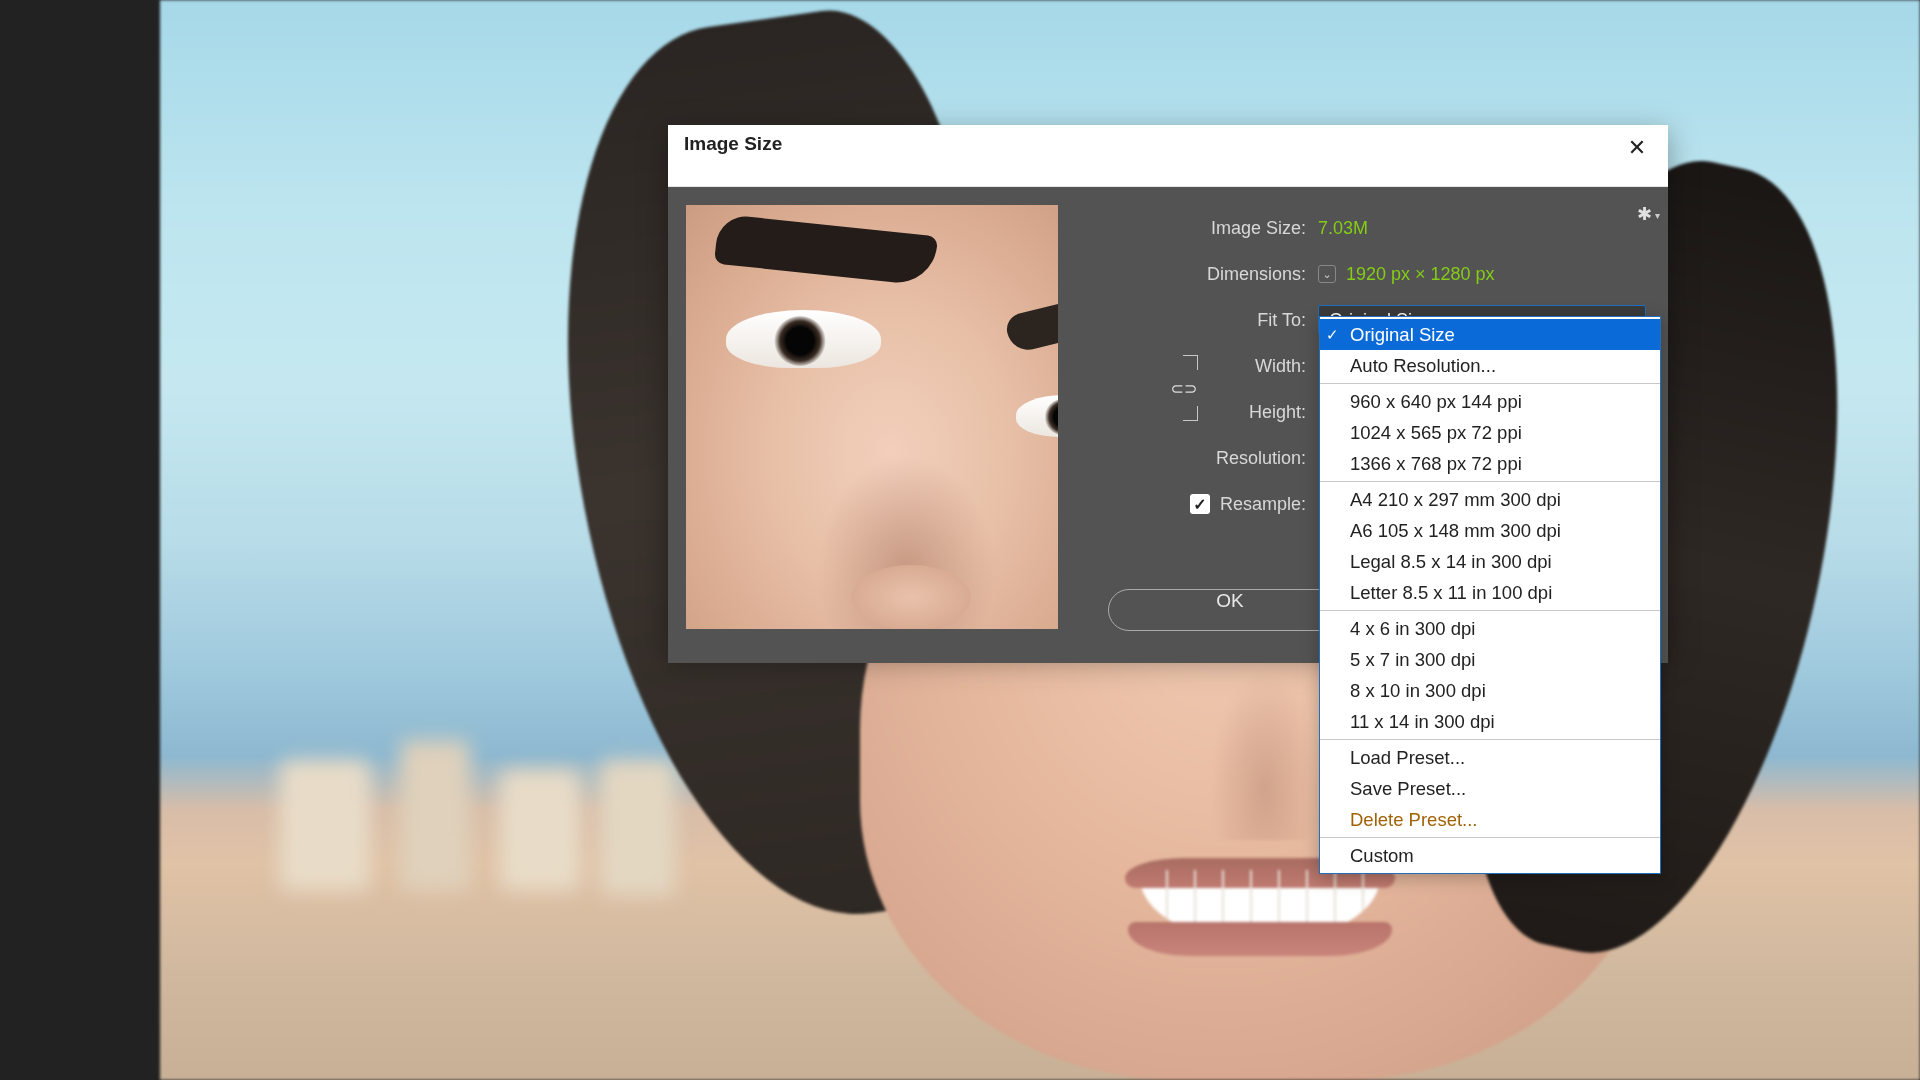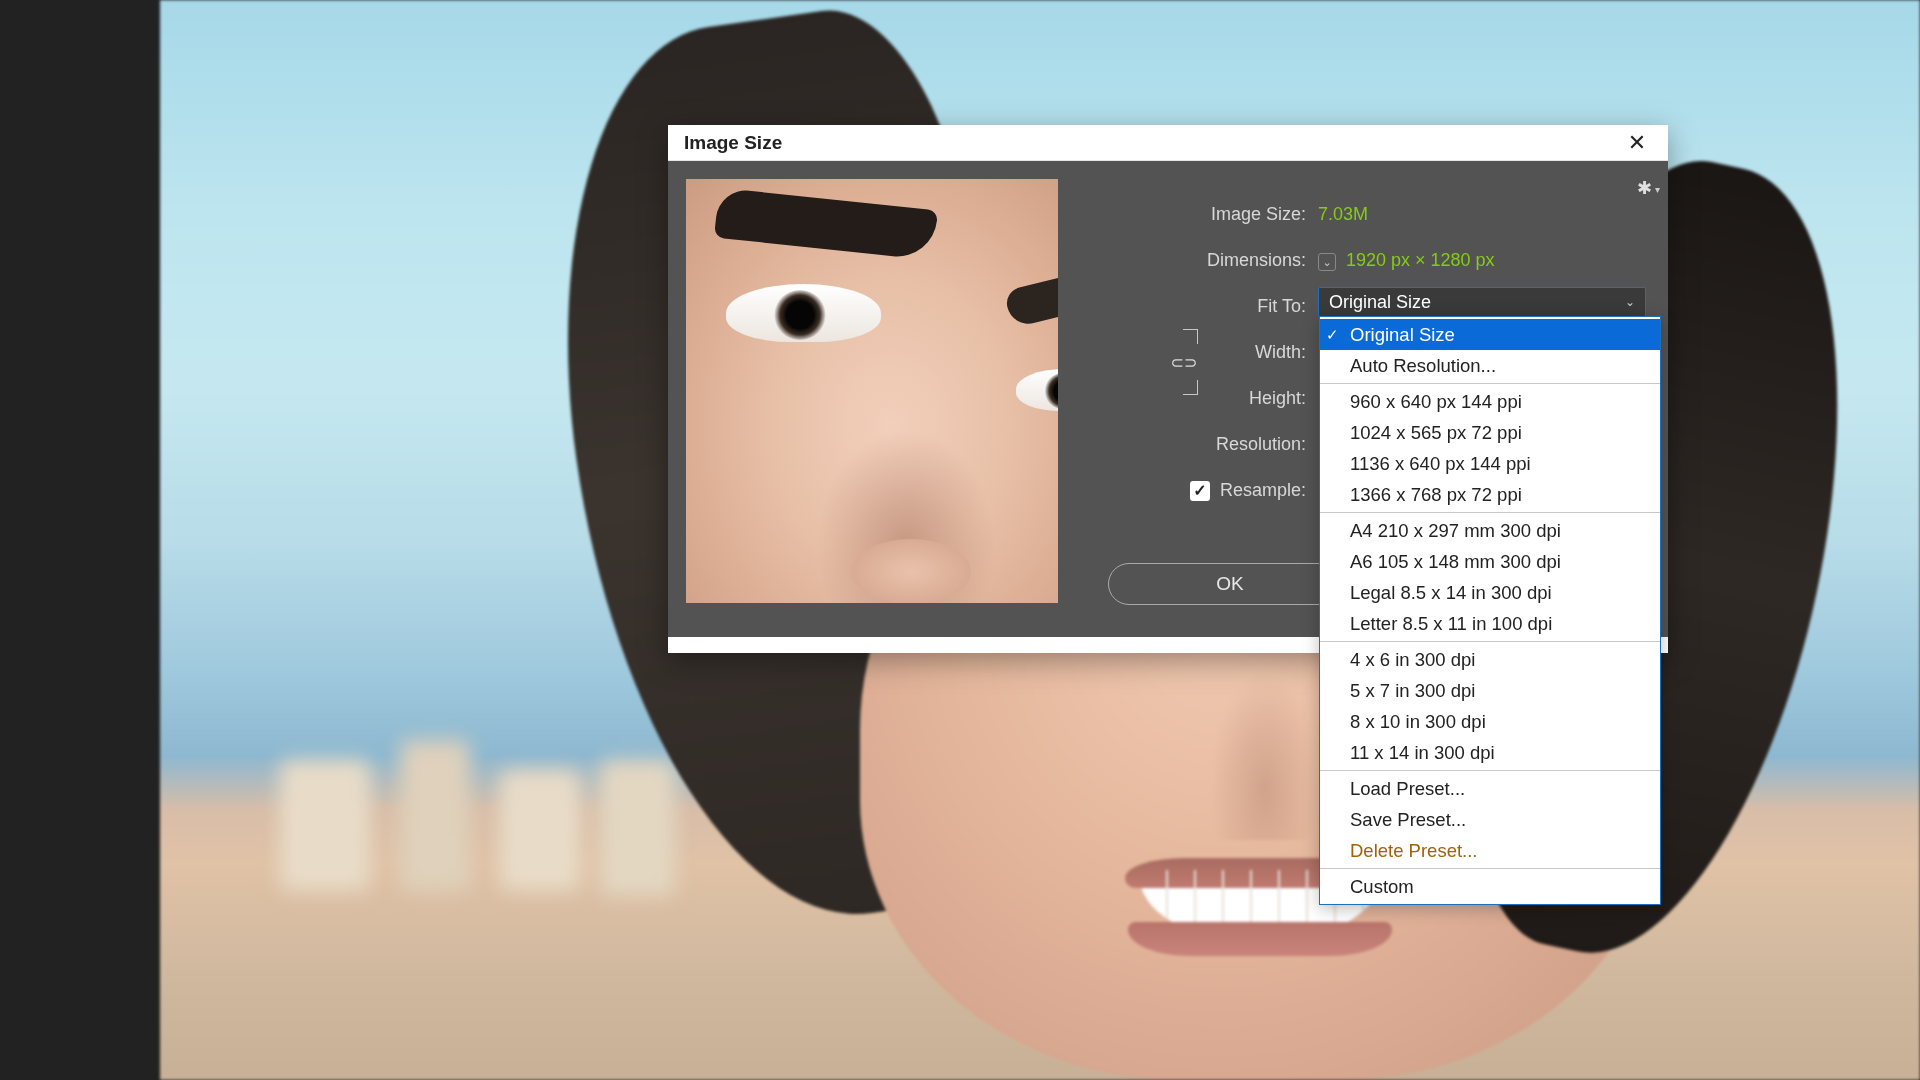--- a/index.html
+++ b/index.html
@@ -129,24 +129,24 @@
 
   
   .dialog {
     position: absolute;
     left: 668px; top: 125px;
     width: 1000px; height: 528px;
     background: #fff;
     box-shadow: 0 8px 28px rgba(0,0,0,0.35);
   }
   .titlebar {
-    height: 36px;
+    height: 62px;
     background: #fff;
     display: flex;
-    align-items: center;
+    align-items: flex-start;
     padding: 8px 16px;
     border-bottom: 1px solid #e5e5e5;
   }
   .titlebar .title {
     font-size: 19px;
     font-weight: 600;
     color: #222;
     flex: 1;
   }
   .titlebar .close {
@@ -226,21 +226,21 @@
 
   .form-side {
     flex: 1;
     padding: 18px 22px 18px 10px;
     color: #d8d8d8;
     font-size: 18px;
     position: relative;
   }
   .row {
     display: flex;
-    align-items: flex-end;
+    align-items: center;
     height: 46px;
   }
   .row .label {
     width: 232px;
     text-align: right;
     padding-right: 12px;
     color: #d8d8d8;
   }
   .row .value { color: #84cc16; }
   .dim-chevron {
@@ -312,21 +312,21 @@
 
   .ok-btn {
     position: absolute;
     left: 32px; bottom: 32px;
     width: 244px; height: 42px;
     border: 1px solid #aaa;
     border-radius: 22px;
     background: transparent;
     color: #e8e8e8;
     font-size: 19px;
-    display: flex; align-items: center; justify-content: center;
+    display: flex; align-items: flex-start; justify-content: center;
     cursor: pointer;
   }
 
   
   .dropdown {
     position: absolute;
     left: 1319px; top: 316px;
     width: 342px;
     background: #fff;
     border: 1px solid #1f6fbf;
@@ -458,23 +458,20 @@
       </div>
     </div>
     <div class="dd-section">
       <div class="dd-item tight">
         <span>960 x 640 px 144 ppi</span>
       </div>
       <div class="dd-item tight">
         <span>1024 x 565 px 72 ppi</span>
       </div>
       <div class="dd-item tight">
-        <span>1136 x 640 px 144 ppi</span>
-      </div>
-      <div class="dd-item tight">
         <span>1366 x 768 px 72 ppi</span>
       </div>
     </div>
     <div class="dd-section">
       <div class="dd-item tight">
         <span>A4 210 x 297 mm 300 dpi</span>
       </div>
       <div class="dd-item tight">
         <span>A6 105 x 148 mm 300 dpi</span>
       </div>

